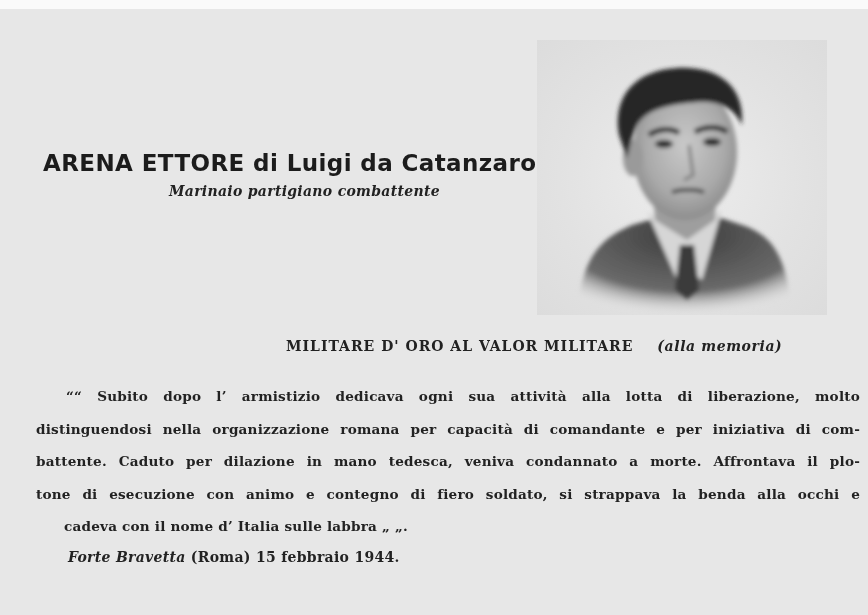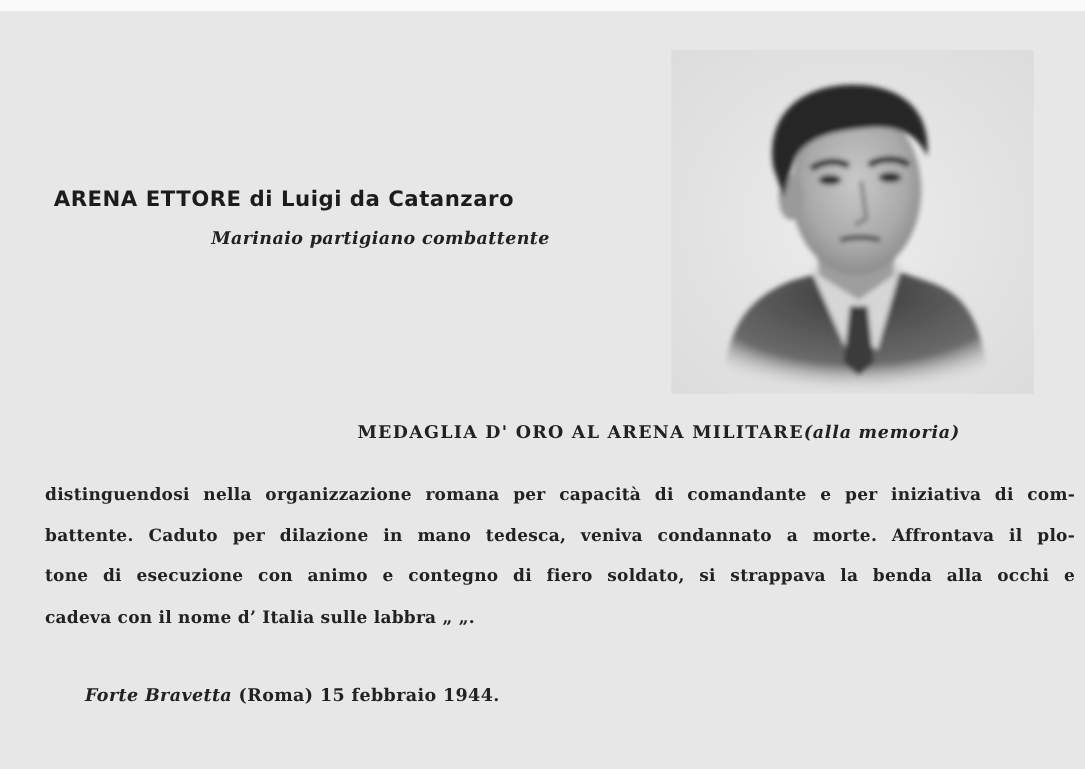--- a/index.html
+++ b/index.html
@@ -6,21 +6,21 @@
   body {
     width:868px; height:615px; overflow:hidden;
     background:#e8e8e8; position:relative;
     font-family:"DejaVu Serif", serif; color:#1a1a1a;
   }
   .top-strip { position:absolute; left:0; top:0; width:868px; height:9px; background:#fafafa; }
   .page { position:absolute; left:0; top:9px; width:868px; height:606px; background:#e7e7e7; }
 
   .name-line {
     position:absolute; left:43px; top:150px;
-    font-family:"DejaVu Sans", sans-serif; font-size:17px; font-weight:bold;
+    font-family:"DejaVu Sans", sans-serif; font-size:23px; font-weight:bold;
     letter-spacing:0.4px; white-space:nowrap; color:#1c1c1c;
   }
   .name-line .rest { font-weight:bold; }
   .rank-line {
     position:absolute; left:169px; top:183px;
     font-family:"DejaVu Serif", serif; font-size:14px; font-style:italic; font-weight:bold;
     letter-spacing:0.3px; white-space:nowrap; color:#222;
   }
 
   .photo {
@@ -28,30 +28,30 @@
     background:radial-gradient(ellipse at 50% 50%, #ededed 0%, #e2e2e2 60%, #dcdcdc 100%);
     overflow:hidden;
   }
   .photo svg { width:100%; height:100%; display:block; }
 
   .medal-line {
     position:absolute; left:286px; top:338px;
     font-family:"DejaVu Serif", serif; font-size:14px; font-weight:bold;
     letter-spacing:1px; white-space:nowrap; color:#222;
   }
-  .medal-line .mem { font-style:italic; letter-spacing:0.6px; margin-left:0; }
+  .medal-line .mem { font-style:italic; letter-spacing:0.6px; margin-left:24px; }
 
   .motivation {
     position:absolute; left:36px; top:380px; width:824px;
     font-family:"DejaVu Serif", serif; font-size:13.6px; font-weight:bold;
     line-height:32.5px; color:#222; letter-spacing:0.2px;
   }
   .motivation .ln { display:block; white-space:nowrap; text-align:justify; text-align-last:justify; }
   .motivation .ln.first { padding-left:30px; }
-  .motivation .ln.last { text-align-last:left; }
+  .motivation .ln.last { text-align-last:left;margin-left:28px; }
 
   .place-line {
     position:absolute; left:68px; top:549px;
     font-family:"DejaVu Serif", serif; font-size:14px; font-weight:bold;
     white-space:nowrap; color:#222; letter-spacing:0.3px;
   }
   .place-line .place { font-style:italic;margin-top:20px; }
 </style>
 </head>
 <body>
@@ -105,24 +105,25 @@
       <ellipse cx="175" cy="102" rx="9" ry="4" fill="#2a2a2a"></ellipse>
 
       <path d="M152 105 L156 135 L147 140" stroke="#7a7a7a" stroke-width="3" fill="none"></path>
 
       <path d="M135 152 C145 149 158 149 167 152" stroke="#3e3e3e" stroke-width="3.5" fill="none"></path>
     </g>
   </svg>
 </div>
 
 <div class="medal-line">
-  <span>MEDAGLIA D' ORO AL ARENA MILITARE</span><span class="mem">(alla memoria)</span>
+  <span>MILITARE D' ORO AL VALOR MILITARE</span><span class="mem">(alla memoria)</span>
 </div>
 
 <div class="motivation">
+  <span class="ln first">““ Subito dopo l’ armistizio dedicava ogni sua attività alla lotta di liberazione, molto</span>
   <span class="ln">distinguendosi nella organizzazione romana per capacità di comandante e per iniziativa di com-</span>
   <span class="ln">battente. Caduto per dilazione in mano tedesca, veniva condannato a morte. Affrontava il plo-</span>
   <span class="ln">tone di esecuzione con animo e contegno di fiero soldato, si strappava la benda alla occhi e</span>
   <span class="ln last">cadeva con il nome d’ Italia sulle labbra „ „.</span>
 </div>
 
 <div class="place-line">
   <span class="place">Forte Bravetta</span>
   <span>(Roma) 15 febbraio 1944.</span>
 </div>

